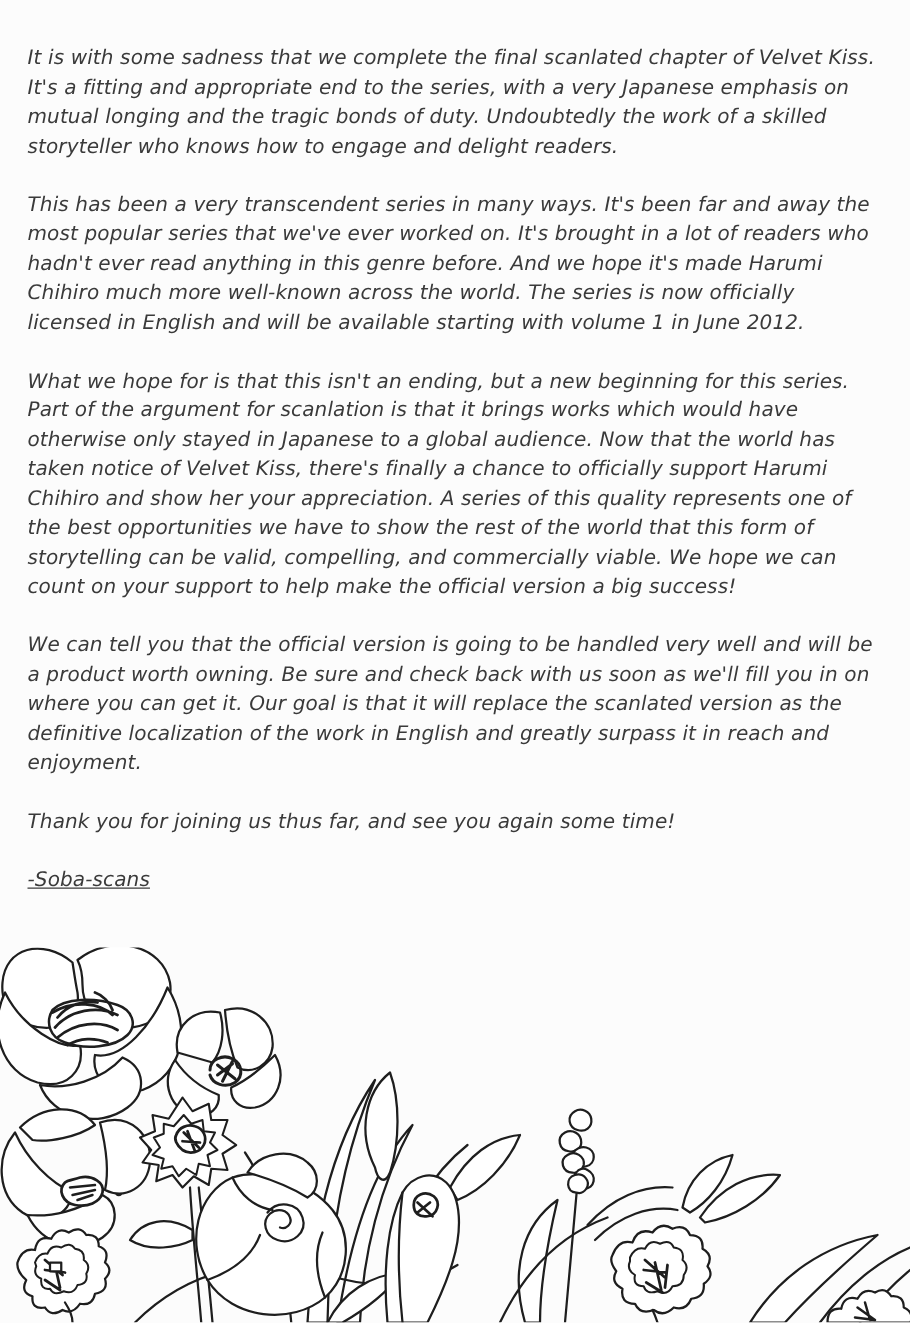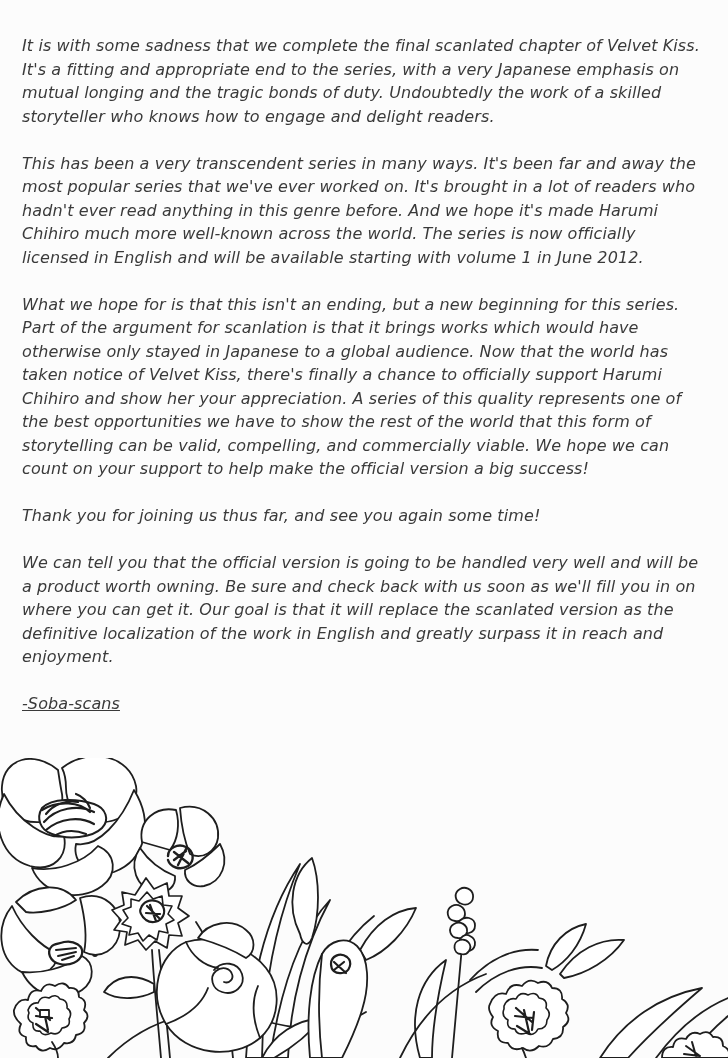--- a/index.html
+++ b/index.html
@@ -47,22 +47,22 @@
 </style>
 </head>
 <body>
 
 <div class="page">
 
   <div class="letter">
     <p>It is with some sadness that we complete the final scanlated chapter of Velvet Kiss. It's a fitting and appropriate end to the series, with a very Japanese emphasis on mutual longing and the tragic bonds of duty. Undoubtedly the work of a skilled storyteller who knows how to engage and delight readers.</p>
     <p>This has been a very transcendent series in many ways. It's been far and away the most popular series that we've ever worked on. It's brought in a lot of readers who hadn't ever read anything in this genre before. And we hope it's made Harumi Chihiro much more well-known across the world. The series is now officially licensed in English and will be available starting with volume 1 in June 2012.</p>
     <p>What we hope for is that this isn't an ending, but a new beginning for this series. Part of the argument for scanlation is that it brings works which would have otherwise only stayed in Japanese to a global audience. Now that the world has taken notice of Velvet Kiss, there's finally a chance to officially support Harumi Chihiro and show her your appreciation. A series of this quality represents one of the best opportunities we have to show the rest of the world that this form of storytelling can be valid, compelling, and commercially viable. We hope we can count on your support to help make the official version a big success!</p>
+    <p>We can tell you that the official version is going to be handled very well and will be a product worth owning. Be sure and check back with us soon as we'll fill you in on where you can get it. Our goal is that it will replace the scanlated version as the definitive localization of the work in English and greatly surpass it in reach and enjoyment.</p>
     <p>Thank you for joining us thus far, and see you again some time!</p>
-    <p>We can tell you that the official version is going to be handled very well and will be a product worth owning. Be sure and check back with us soon as we'll fill you in on where you can get it. Our goal is that it will replace the scanlated version as the definitive localization of the work in English and greatly surpass it in reach and enjoyment.</p>
     <p class="signature">-Soba-scans</p>
   </div>
 
   <svg class="flowers" viewBox="0 0 728 300" aria-hidden="true">
     <g fill="none" stroke="#1e1e1e" stroke-width="1.8" stroke-linecap="round" stroke-linejoin="round">
 
       <path fill="#fff" d="M246,300 C250,232 262,162 300,106 C272,172 263,240 262,300 Z"></path>
       <path fill="#fff" d="M270,300 C280,234 298,176 330,142 C304,190 290,246 288,300 Z"></path>
       <path d="M233,300 C228,244 218,196 196,164"></path>
       <path d="M312,262 C324,216 346,180 374,158"></path>

